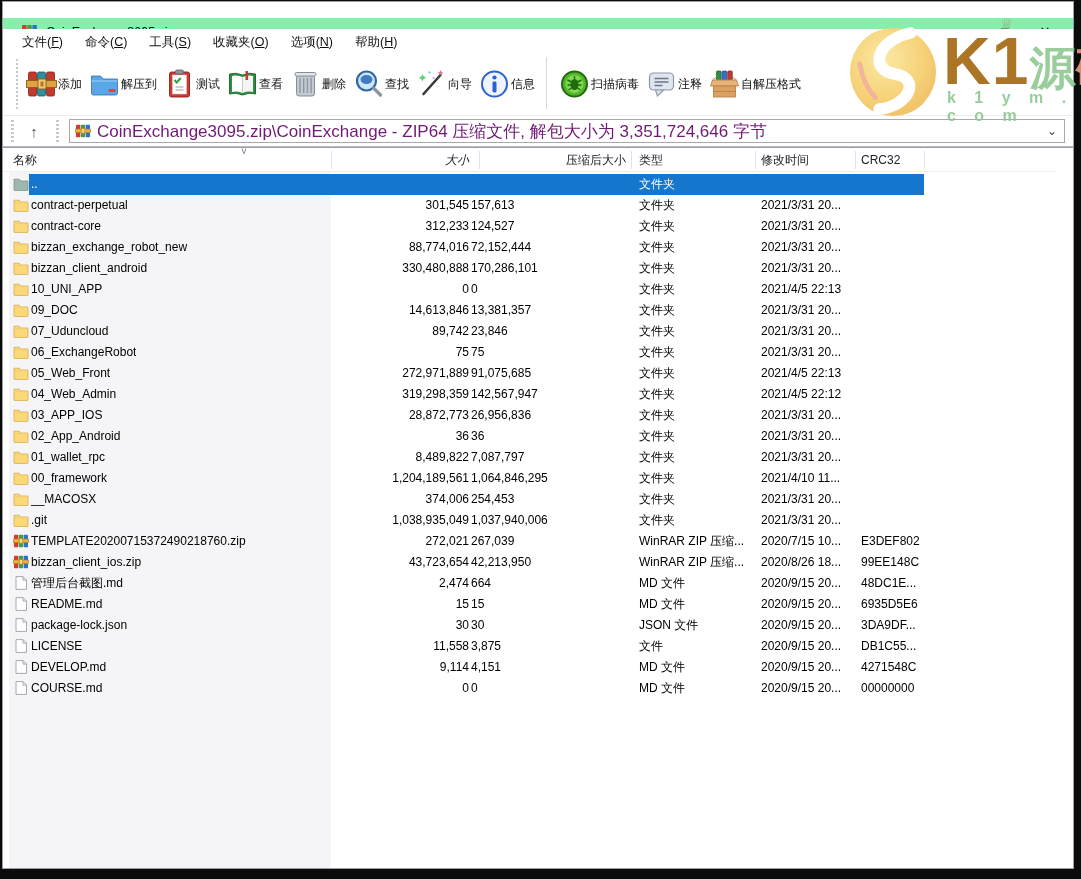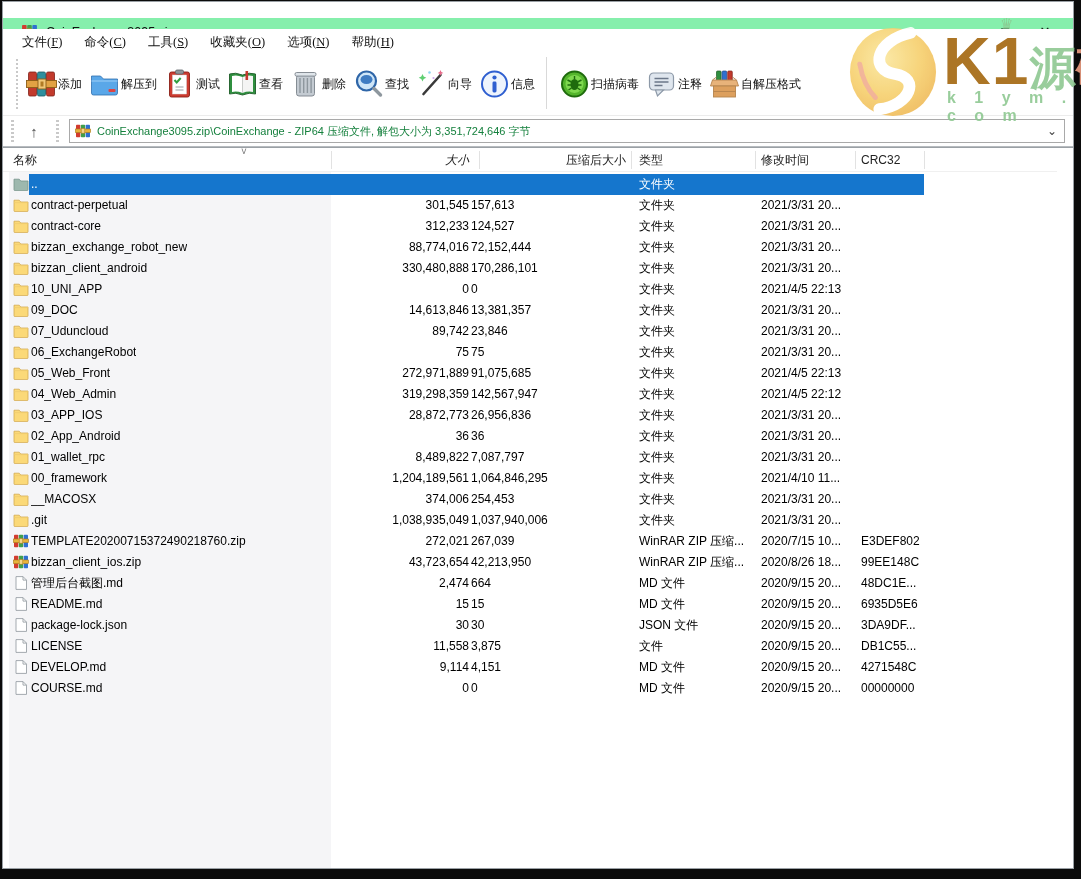--- a/index.html
+++ b/index.html
@@ -14,41 +14,41 @@
     background:#fff;border:1px solid #9aa0a5;box-sizing:border-box;
   }
   
   .titlebar{position:absolute;left:0;top:0;right:0;height:27px;background:#86efac;display:flex;align-items:center;margin-top:16px;}
   .titlebar .app-icon{margin-left:18px;width:17px;height:15px;}
   .titlebar .title{margin-left:8px;font-size:12.5px;color:#111;}
   .win-controls{position:absolute;right:8px;top:0;height:27px;display:flex;}
   .win-btn{width:40px;height:27px;display:flex;align-items:center;justify-content:center;
     font-size:13px;color:#111;cursor:default;}
   
-  .menubar{position:absolute;left:0;top:27px;right:0;height:26px;background:#fff;display:flex;align-items:center;padding-left:8px;font-family:Liberation Serif, serif;}
+  .menubar{position:absolute;left:0;top:27px;right:0;height:26px;background:#fff;display:flex;align-items:center;padding-left:8px;}
   .menu-item{padding:0 11px;font-size:12.5px;color:#111;}
   .menu-item u{text-decoration:underline;}
   
   .toolbar{position:absolute;left:0;top:53px;right:0;height:61px;background:#fff;display:flex;align-items:flex-start;padding-left:12px;border-bottom:1px solid #ececec;box-sizing:border-box;}
   .tbtn{display:flex;flex-direction:row;align-items:center;justify-content:flex-start;
     min-width:52px;padding:2px 3px 0 3px;height:56px;box-sizing:border-box;}
   .tbtn svg{width:33px;height:32px;}
   .tbtn .tlabel{font-size:12px;color:#111;margin-top:1px;white-space:nowrap;}
   .tsep{width:1px;height:52px;background:#d9d9d9;margin:2px 8px 0 8px;}
   .grip{width:3px;align-self:stretch;margin:4px 4px 4px 0;
     background-image:repeating-linear-gradient(to bottom,#c9c9c9 0 2px,transparent 2px 4px);background-size:2px 100%;background-repeat:no-repeat;background-position:center;}
   
   .addressrow{position:absolute;left:0;top:114px;right:0;height:31px;background:#fff;display:flex;align-items:center;border-bottom:1px solid #b7bbbf;box-sizing:border-box;}
   .agrip{width:3px;height:22px;margin-left:8px;
     background-image:repeating-linear-gradient(to bottom,#c9c9c9 0 2px,transparent 2px 4px);}
   .up-btn{width:28px;height:24px;margin-left:6px;display:flex;align-items:center;justify-content:center;color:#555;font-size:15px;}
   .combo{margin-left:10px;height:24px;flex:1;margin-right:8px;border:1px solid #a9a9a9;background:#fff;
     display:flex;align-items:center;box-sizing:border-box;padding-left:5px;position:relative;}
   .combo .zip-mini{width:16px;height:14px;flex:0 0 auto;}
-  .combo .path-text{margin-left:6px;font-size:11px;color:#15803d;white-space:nowrap;overflow:hidden;}
+  .combo .path-text{margin-left:6px;font-size:17px;color:#701a75;white-space:nowrap;overflow:hidden;}
   .combo .chevron{position:absolute;right:7px;top:4px;color:#444;font-size:12px;}
   
   .list-wrap{position:absolute;left:0;top:145px;right:0;bottom:0;background:#fff;border-top:1px solid #9aa0a5;}
   .colheader{position:absolute;left:0;top:1px;right:16px;height:22px;background:#fff;font-size:12px;color:#222;border-bottom:1px solid #f0f0f0;}
   .hcell{position:absolute;top:3px;line-height:16px;white-space:nowrap;}
   .hdiv{position:absolute;top:2px;height:18px;width:1px;background:#e2e2e2;}
   .sort-ind{position:absolute;left:238px;top:-3px;font-size:10px;color:#777;}
   .name-tint{position:absolute;left:6px;top:24px;bottom:0;width:322px;background:#f5f5f7;}
   .rows{position:absolute;left:0;right:0;top:26px;}
   .frow{position:relative;height:21px;font-size:12px;line-height:21px;color:#000;}

